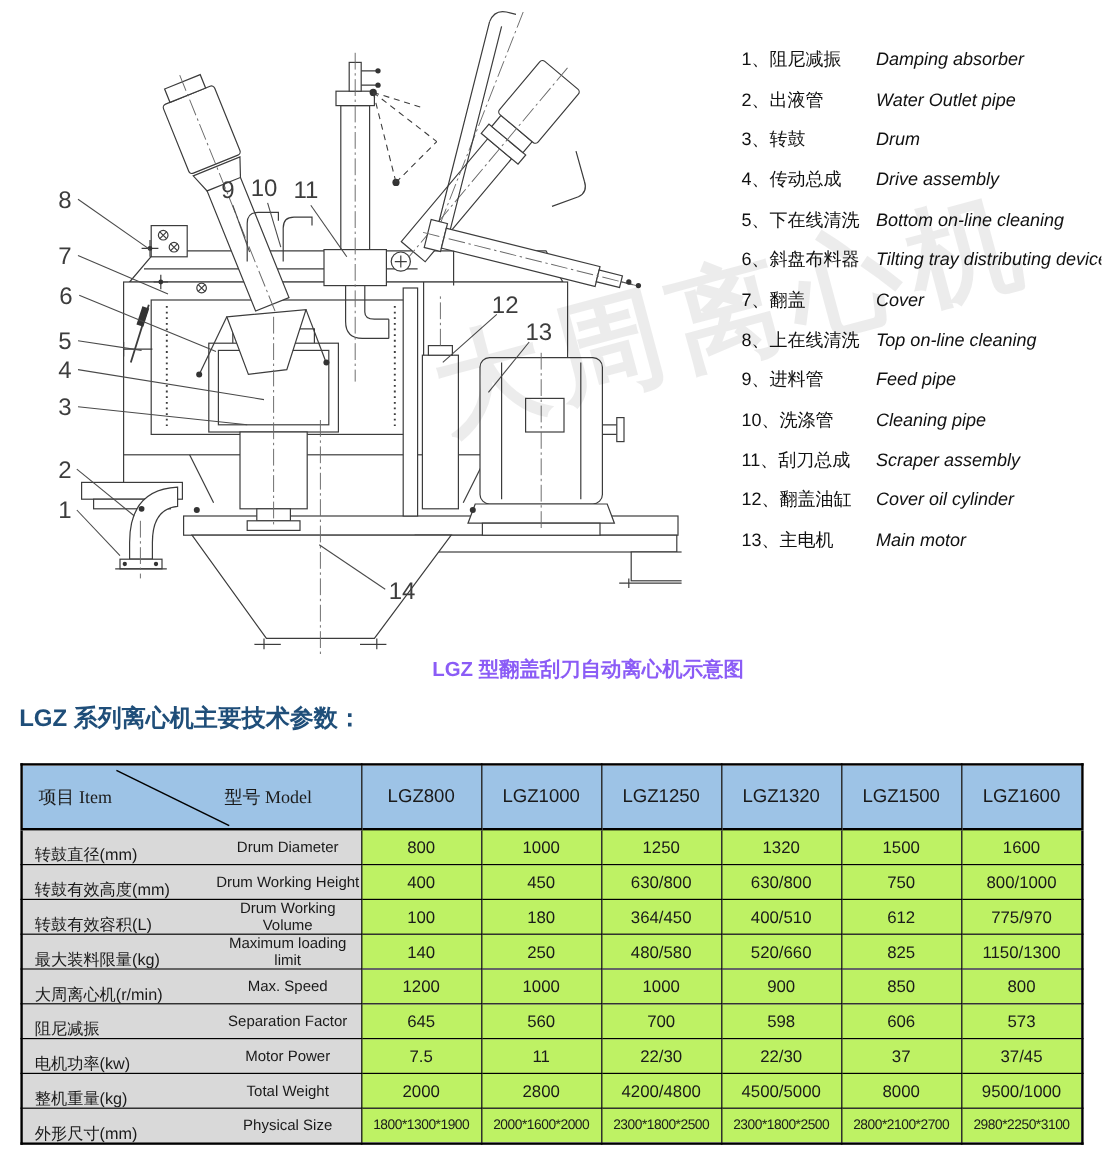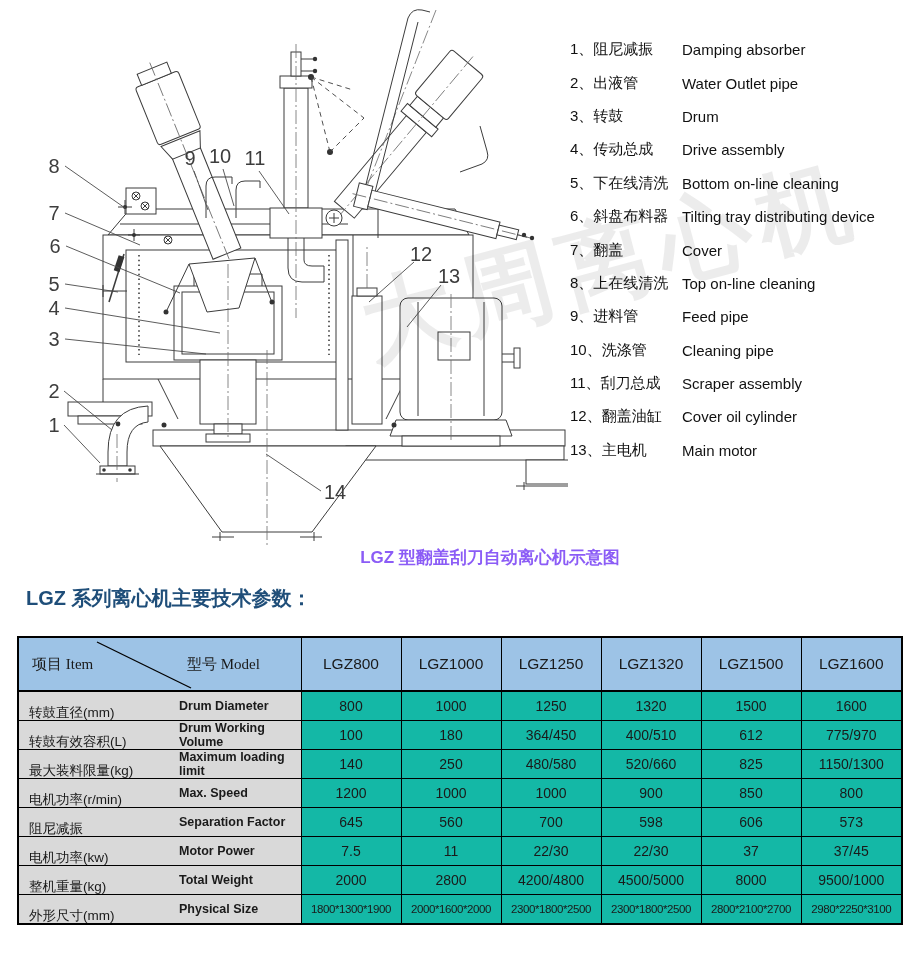--- a/index.html
+++ b/index.html
@@ -15,45 +15,45 @@
   .diagram text.num{font:20px "Liberation Sans",sans-serif;fill:#3d3d3d;text-anchor:middle;}
 
   
   .watermark{position:absolute;left:348px;top:268px;z-index:4;pointer-events:none;
              font-size:92px;font-weight:bold;letter-spacing:10px;color:#000;opacity:0.07;
              transform:rotate(-15deg);transform-origin:left top;white-space:nowrap;}
 
   
   .legend{position:absolute;left:570px;top:33px;width:346px;z-index:2;}
   .legend-item{display:flex;align-items:center;height:33.4px;font-size:15px;color:#111;}
-  .legend-item .cn{width:112px;flex-shrink:0;}
-  .legend-item .en{white-space:nowrap;}
+  .legend-item .cn{width:112px;flex-shrink:0;margin-left:48px;}
+  .legend-item .en{white-space:nowrap;font-style:italic;}
 
   
   .caption{position:absolute;left:250px;top:546px;width:480px;text-align:center;
            font-size:17px;font-weight:bold;color:#8b5cf6;z-index:3;}
-  .section-title{position:absolute;left:26px;top:585px;font-size:20px;font-weight:bold;
+  .section-title{position:absolute;left:16px;top:585px;font-size:20px;font-weight:bold;
                  color:#1F4E79;z-index:3;}
 
   
   .tblwrap{position:absolute;left:17px;top:636px;z-index:3;}
   table.tbl{border-collapse:collapse;table-layout:fixed;width:884px;border:2px solid #000;}
   .tbl th,.tbl td{border:1px solid #000;padding:0;overflow:hidden;}
   .tbl thead th{height:52px;background:#9DC3E6;font-weight:normal;font-size:15.5px;
                 border-bottom:2.5px solid #000;}
   .tbl thead th.corner{position:relative;font-family:Liberation Serif, serif;}
   .corner .ci{position:absolute;left:13px;top:17px;font-size:15px;}
   .corner .cm{position:absolute;left:168px;top:17px;font-size:15px;}
   .corner svg{position:absolute;left:0;top:0;}
   .tbl tbody tr{height:28px;}
   .tbl td.labelcell{background:#D9D9D9;}
   .lbl{display:flex;align-items:center;height:28px;padding-left:10px;}
   .lbl .cn{width:150px;flex-shrink:0;font-size:13.5px;margin-top:14px;}
-  .lbl .en{flex:1;text-align:left;font-size:12.5px;font-weight:bold;}
-  .tbl td.val{text-align:center;font-size:14px;background:#14b8a6;}
+  .lbl .en{flex:1;text-align:center;font-size:12.5px;}
+  .tbl td.val{text-align:center;font-size:14px;background:#bef264;}
   .tbl tr.small td.val{font-size:11.5px;letter-spacing:-0.4px;}
 </style>
 </head>
 <body>
 
 <div class="page">
 
   <svg class="diagram" width="560" height="548" viewBox="0 0 560 548">
     <g stroke="#3c3c3c" stroke-width="1" fill="none">
 
@@ -324,20 +324,34 @@
             <td class="val">800</td>
             <td class="val">1000</td>
             <td class="val">1250</td>
             <td class="val">1320</td>
             <td class="val">1500</td>
             <td class="val">1600</td>
           </tr>
           <tr>
             <td class="labelcell">
               <div class="lbl">
+                <span class="cn">转鼓有效高度(mm)</span>
+                <span class="en">Drum Working Height</span>
+              </div>
+            </td>
+            <td class="val">400</td>
+            <td class="val">450</td>
+            <td class="val">630/800</td>
+            <td class="val">630/800</td>
+            <td class="val">750</td>
+            <td class="val">800/1000</td>
+          </tr>
+          <tr>
+            <td class="labelcell">
+              <div class="lbl">
                 <span class="cn">转鼓有效容积(L)</span>
                 <span class="en">Drum Working Volume</span>
               </div>
             </td>
             <td class="val">100</td>
             <td class="val">180</td>
             <td class="val">364/450</td>
             <td class="val">400/510</td>
             <td class="val">612</td>
             <td class="val">775/970</td>
@@ -352,21 +366,21 @@
             <td class="val">140</td>
             <td class="val">250</td>
             <td class="val">480/580</td>
             <td class="val">520/660</td>
             <td class="val">825</td>
             <td class="val">1150/1300</td>
           </tr>
           <tr>
             <td class="labelcell">
               <div class="lbl">
-                <span class="cn">电机功率(r/min)</span>
+                <span class="cn">大周离心机(r/min)</span>
                 <span class="en">Max. Speed</span>
               </div>
             </td>
             <td class="val">1200</td>
             <td class="val">1000</td>
             <td class="val">1000</td>
             <td class="val">900</td>
             <td class="val">850</td>
             <td class="val">800</td>
           </tr>

